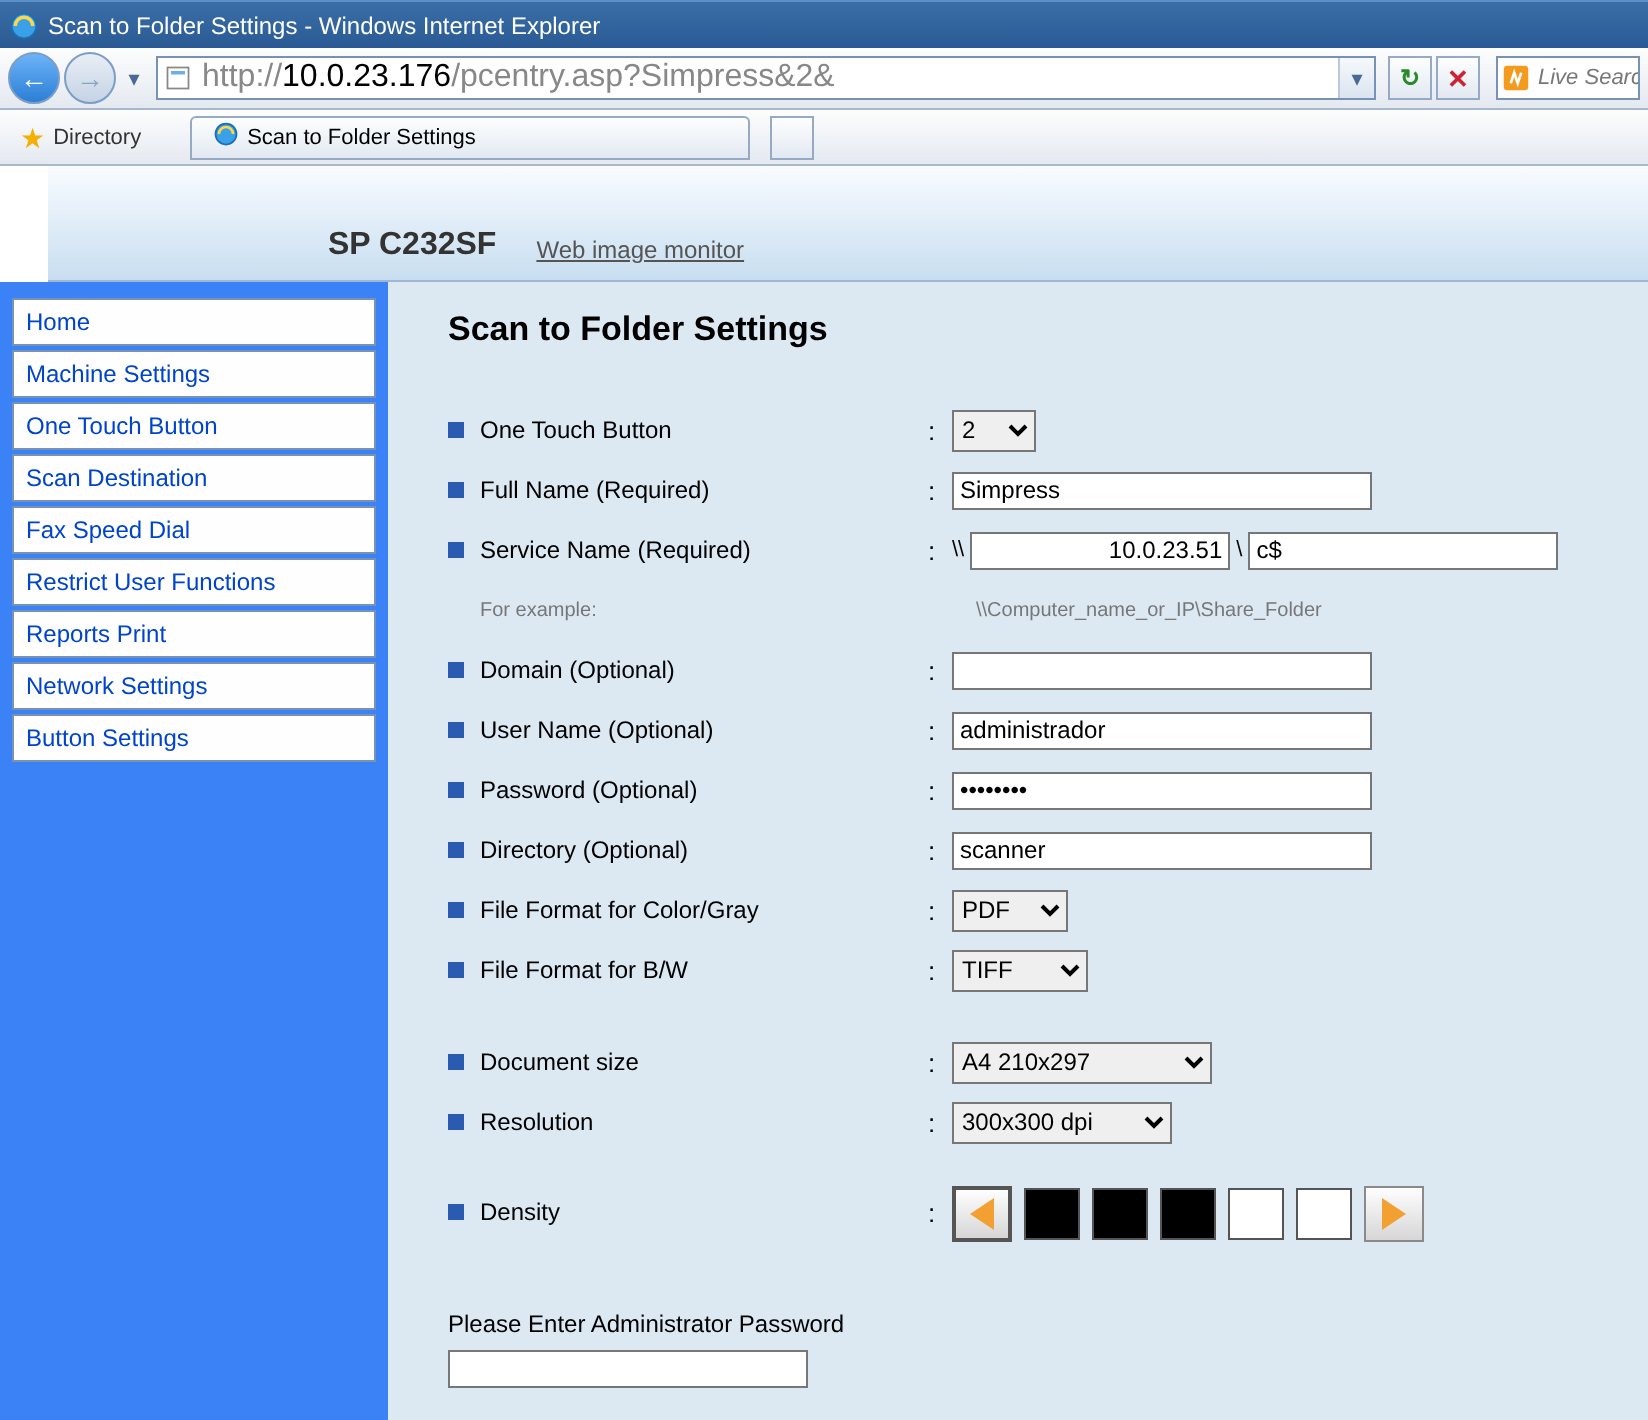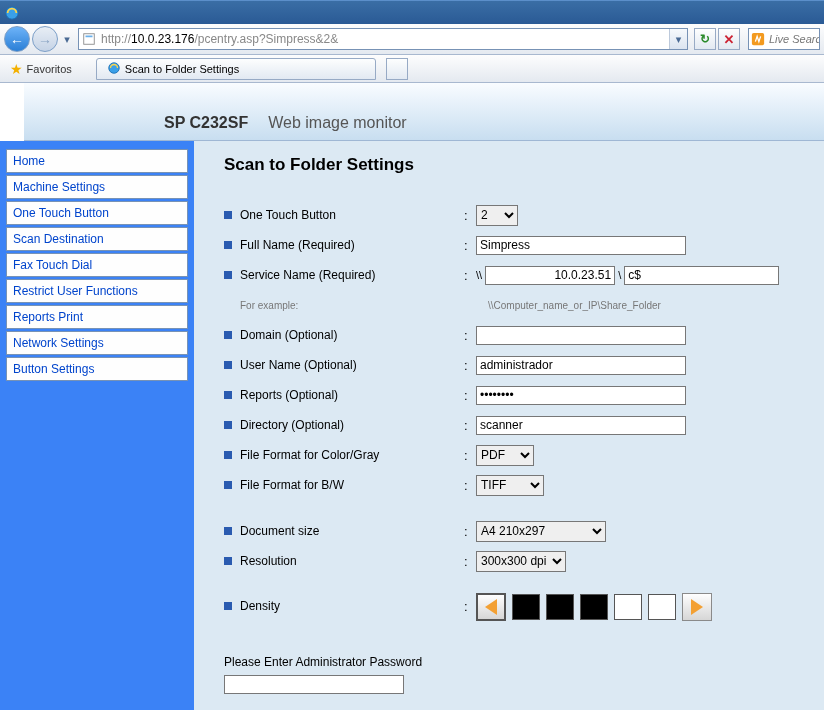--- a/index.html
+++ b/index.html
@@ -14,21 +14,21 @@
   .navbar { height: 31px; background: linear-gradient(to bottom, #fdfdfd, #e4e9f0); display: flex; align-items: center; padding: 2px 4px; border-bottom: 1px solid #a8b8cf; gap: 2px; }
   .nav-btn { width: 26px; height: 26px; border-radius: 50%; display: inline-flex; align-items: center; justify-content: center; border: 1px solid #7b9ec7; cursor: pointer; }
   .nav-back { background: linear-gradient(to bottom, #6db3f8, #2b7fd6); }
   .nav-fwd { background: linear-gradient(to bottom, #e8eef5, #c5d3e6); }
   .nav-arrow { color: #fff; font-size: 14px; line-height: 1; }
   .nav-fwd .nav-arrow { color: #8aa4c4; }
   .nav-drop { width: 14px; display: inline-flex; align-items: center; justify-content: center; color: #4a6a94; margin-right: 2px;}
   .addr-wrap { flex: 1; display: flex; align-items: center; border: 1px solid #7792b5; height: 22px; background: #fff; }
   .addr-icon { width: 20px; display: inline-flex; align-items: center; justify-content: center; }
   .addr-icon svg { width: 14px; height: 14px; }
-  .addr-text { flex: 1; font-size: 12px; padding: 0 2px; color: #000; white-space: nowrap; overflow: hidden; }
+  .addr-text { flex: 1; font-size: 16px; padding: 0 2px; color: #000; white-space: nowrap; overflow: hidden; }
   .addr-text .gray { color: #888; }
   .addr-dropbtn { width: 18px; height: 20px; display: inline-flex; align-items: center; justify-content: center; border-left: 1px solid #bcc9db; background: linear-gradient(to bottom,#f6f9fc,#dbe4f0); color: #4a6a94; }
   .tb-group { display: flex; align-items: center; margin-left: 4px; }
   .tb-btn { height: 22px; min-width: 22px; border: 1px solid #97aac5; background: linear-gradient(to bottom,#fdfefe,#e2e9f2); margin-right: 2px; display: inline-flex; align-items: center; justify-content: center; font-size: 12px; color: #4a6a94; padding: 0 3px;}
   .refresh-icon { color: #2a8a2a; font-weight: bold; }
   .stop-icon { color: #c23; font-weight: bold; font-size: 13px; }
   .searchbox { display: flex; align-items: center; border: 1px solid #7792b5; height: 22px; background: #fff; width: 72px; margin-left: 4px; }
   .search-icon-box { width: 18px; display:inline-flex; align-items:center; justify-content:center; }
   .search-text { flex:1; color: #777; font-style: italic; font-size: 11px; padding-left: 2px; white-space: nowrap; overflow: hidden; }
 
@@ -36,21 +36,21 @@
   .favbar { height: 28px; background: linear-gradient(to bottom, #fdfdfd, #e4e9f0); display: flex; align-items: center; padding: 0 4px; border-bottom: 1px solid #a8b8cf; gap: 6px; }
   .fav-btn { display: inline-flex; align-items: center; gap: 4px; padding: 3px 6px; font-size: 11px; color: #333; }
   .star-icon { color: #f3b000; font-size: 14px; }
   .tab { display: inline-flex; align-items: center; gap: 4px; border: 1px solid #97aac5; background: linear-gradient(to bottom,#fdfefe,#e2e9f2); height: 22px; padding: 0 10px; font-size: 11px; border-top-left-radius: 3px; border-top-right-radius: 3px; margin-left: 12px; min-width: 280px; }
   .newtab { width: 22px; height: 22px; border: 1px solid #97aac5; background: linear-gradient(to bottom,#fdfefe,#e2e9f2); margin-left: 4px; }
 
   
   .page-wrap { display: flex; flex-direction: column; width: 824px; height: 627px; }
   .page-header { height: 58px; background: linear-gradient(to bottom, #f9fcff 0%, #eaf3fb 30%, #c8def0 100%); border-bottom: 1px solid #9fb7d4; display: flex; align-items: flex-end; padding: 0 0 8px 140px; gap: 20px; margin-left: 24px; }
   .model { font-size: 16px; font-weight: bold; color: #333; }
-  .subtitle { font-size: 16px; color: #555; }
+  .subtitle { font-size: 12px; color: #555; text-decoration: underline; }
 
   .content { flex: 1; display: flex; background: #dce9f3; }
   .sidebar { width: 194px; background: #3b82f6; padding: 8px 6px; }
   .side-item { display: block; border: 1px solid #7792b5; background: #fefefe; color: #0044cc; padding: 4px 6px; font-size: 12px; margin-bottom: 2px; text-align: left; cursor: pointer; }
 
   .main { flex: 1; padding: 14px 10px 10px 30px; }
   .main h2 { font-size: 17px; font-weight: bold; margin-bottom: 26px; color: #000; }
 
   .form-row { display: flex; align-items: center; min-height: 28px; }
   .form-row + .form-row { margin-top: 2px; }
@@ -82,20 +82,21 @@
 </head>
 <body>
 
 <div class="titlebar">
   <span class="ie-icon">
     <svg viewBox="0 0 16 16">
         <circle cx="8" cy="8" r="7" fill="#3aa0e8" stroke="#1a6fb5"></circle>
         <path d="M3 8 A5 5 0 0 1 13 8" fill="none" stroke="#ffd54a" stroke-width="2"></path>
       </svg>
   </span>
+  <span>Scan to Folder Settings - Windows Internet Explorer</span>
 </div>
 
 <div class="navbar">
   <div class="nav-btn nav-back">
       <span class="nav-arrow">←</span>
     </div>
   <div class="nav-btn nav-fwd">
       <span class="nav-arrow">→</span>
     </div>
   <div class="nav-drop">▾</div>
@@ -129,21 +130,21 @@
           <path d="M5 11 L7 5 L9 11 L11 5" fill="none" stroke="#fff" stroke-width="1.5"></path>
         </svg>
     </span>
     <span class="search-text">Live Search</span>
   </div>
 </div>
 
 <div class="favbar">
   <div class="fav-btn">
     <span class="star-icon">★</span>
-    <span>Favoritos</span>
+    <span>Directory</span>
   </div>
   <div class="tab">
     <span>
       <svg viewBox="0 0 16 16" width="14" height="14">
           <circle cx="8" cy="8" r="6" fill="#3aa0e8" stroke="#1a6fb5"></circle>
           <path d="M4 8 A4 4 0 0 1 12 8" fill="none" stroke="#ffd54a" stroke-width="1.5"></path>
         </svg>
     </span>
     <span>Scan to Folder Settings</span>
   </div>
@@ -156,21 +157,21 @@
     <span class="subtitle">Web image monitor</span>
   </div>
 
   <div class="content">
 
     <div class="sidebar">
       <a class="side-item">Home</a>
       <a class="side-item">Machine Settings</a>
       <a class="side-item">One Touch Button</a>
       <a class="side-item">Scan Destination</a>
-      <a class="side-item">Fax Touch Dial</a>
+      <a class="side-item">Fax Speed Dial</a>
       <a class="side-item">Restrict User Functions</a>
       <a class="side-item">Reports Print</a>
       <a class="side-item">Network Settings</a>
       <a class="side-item">Button Settings</a>
     </div>
 
     <div class="main">
       <h2>Scan to Folder Settings</h2>
 
       <div class="form-row">
@@ -237,21 +238,21 @@
           </div>
         <div class="colon">:</div>
         <div class="input-cell">
           <input type="text" style="width: 210px;" value="administrador">
         </div>
       </div>
 
       <div class="form-row">
         <div class="label-cell">
             <span class="bullet"></span>
-            <span>Reports (Optional)</span>
+            <span>Password (Optional)</span>
           </div>
         <div class="colon">:</div>
         <div class="input-cell">
           <input type="password" style="width: 210px;" value="password">
         </div>
       </div>
 
       <div class="form-row">
         <div class="label-cell">
             <span class="bullet"></span>
@@ -298,21 +299,21 @@
         </div>
       </div>
 
       <div class="form-row">
         <div class="label-cell">
             <span class="bullet"></span>
             <span>Resolution</span>
           </div>
         <div class="colon">:</div>
         <div class="input-cell">
-          <select style="width:90px;"><option>300x300 dpi</option></select>
+          <select style="width:110px;"><option>300x300 dpi</option></select>
         </div>
       </div>
 
       <div class="gap"></div>
 
       <div class="form-row" style="align-items:flex-start;">
         <div class="label-cell" style="padding-top:6px;">
             <span class="bullet"></span>
             <span>Density</span>
           </div>

